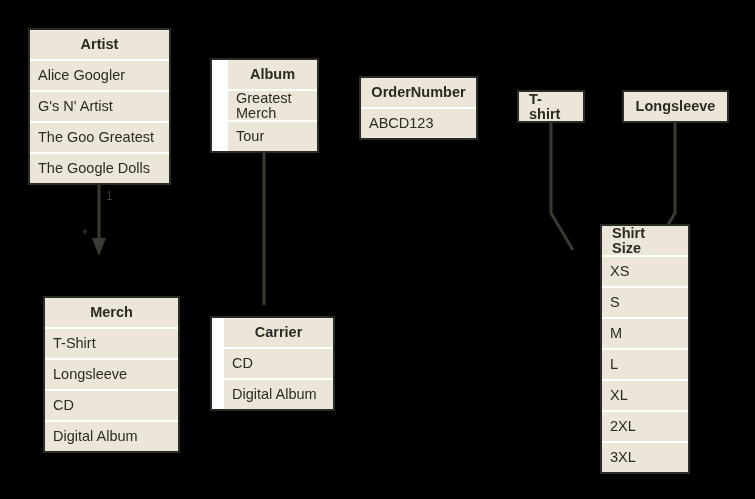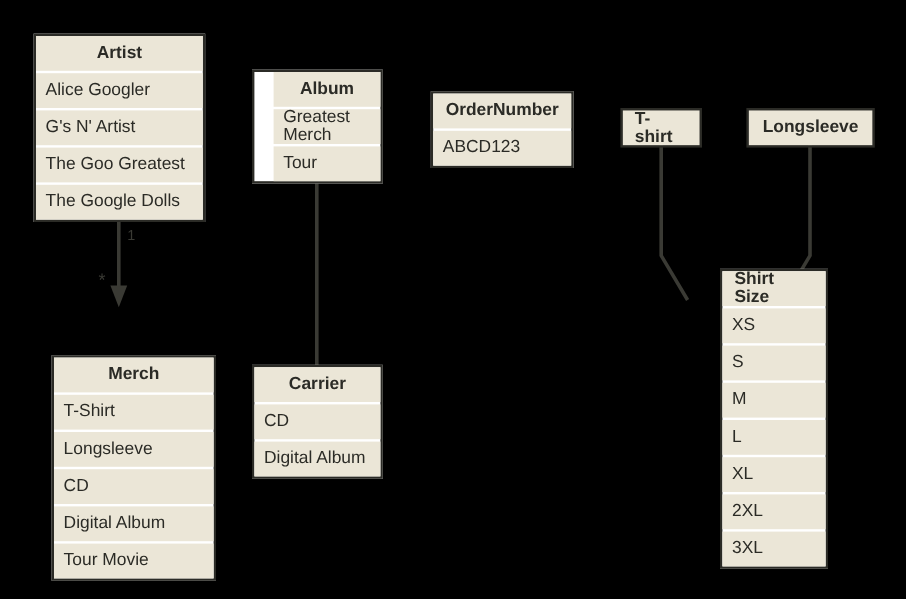--- a/index.html
+++ b/index.html
@@ -117,24 +117,23 @@
   <div class="entity" style="left:622px; top:90px; width:107px;">
     <div class="cell header">Longsleeve</div>
   </div>
 
   <div class="entity" style="left:43px; top:256px; width:137px;margin-top:40px;">
     <div class="cell header">Merch</div>
     <div class="cell">T-Shirt</div>
     <div class="cell">Longsleeve</div>
     <div class="cell">CD</div>
     <div class="cell">Digital Album</div>
-    <div class="cell">Tour Movie</div>
   </div>
 
-  <div class="entity" style="left:210px; top:304px; width:109px;">
+  <div class="entity" style="left:210px; top:316px; width:125px;padding-left:12px;">
     <div class="cell header">Carrier</div>
     <div class="cell">CD</div>
     <div class="cell">Digital Album</div>
   </div>
 
   <div class="entity" style="left:600px; top:224px; width:90px;">
     <div class="cell header">Shirt Size</div>
     <div class="cell">XS</div>
     <div class="cell">S</div>
     <div class="cell">M</div>

